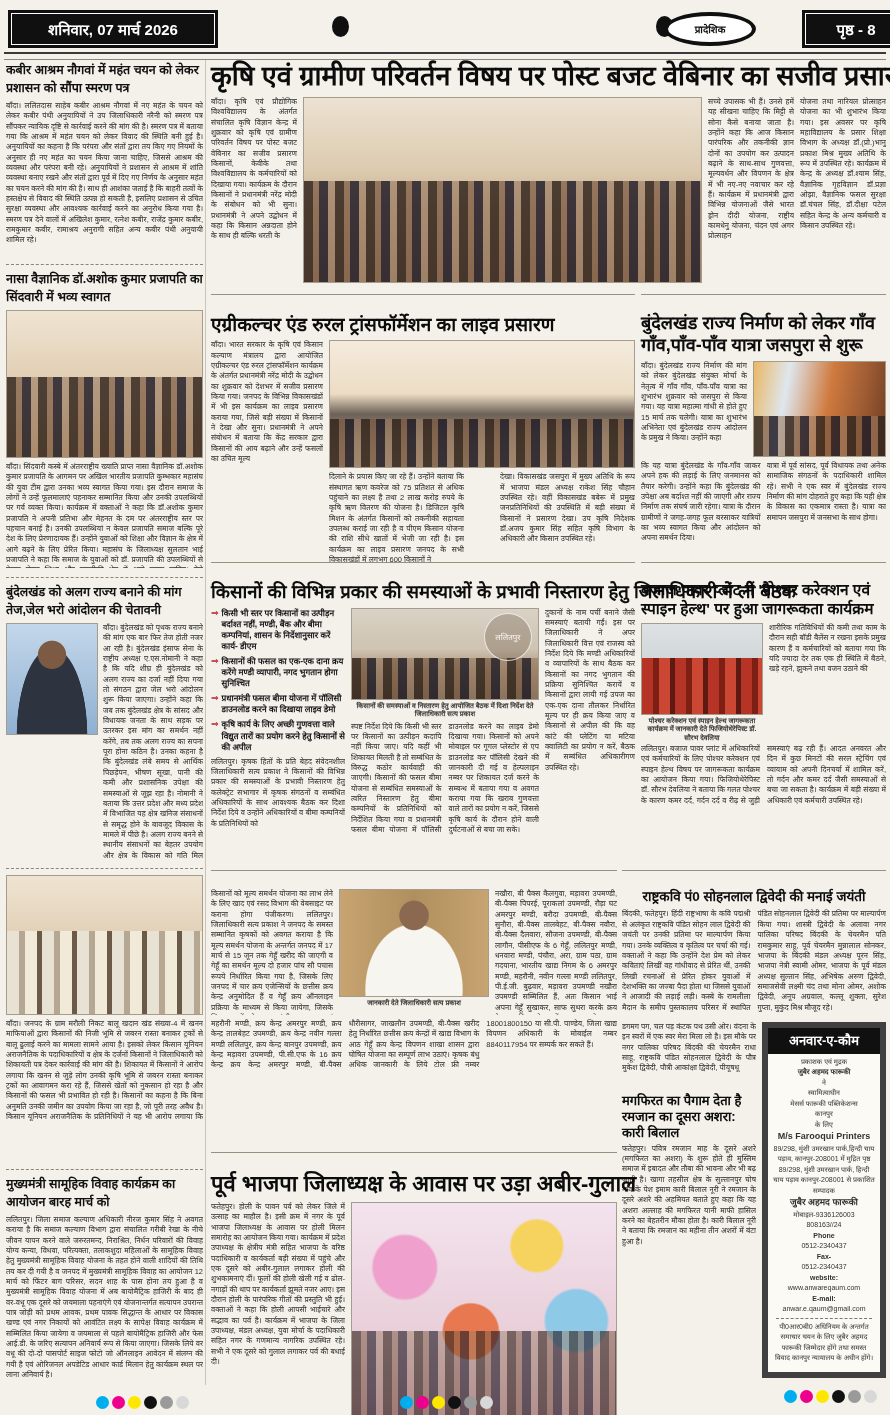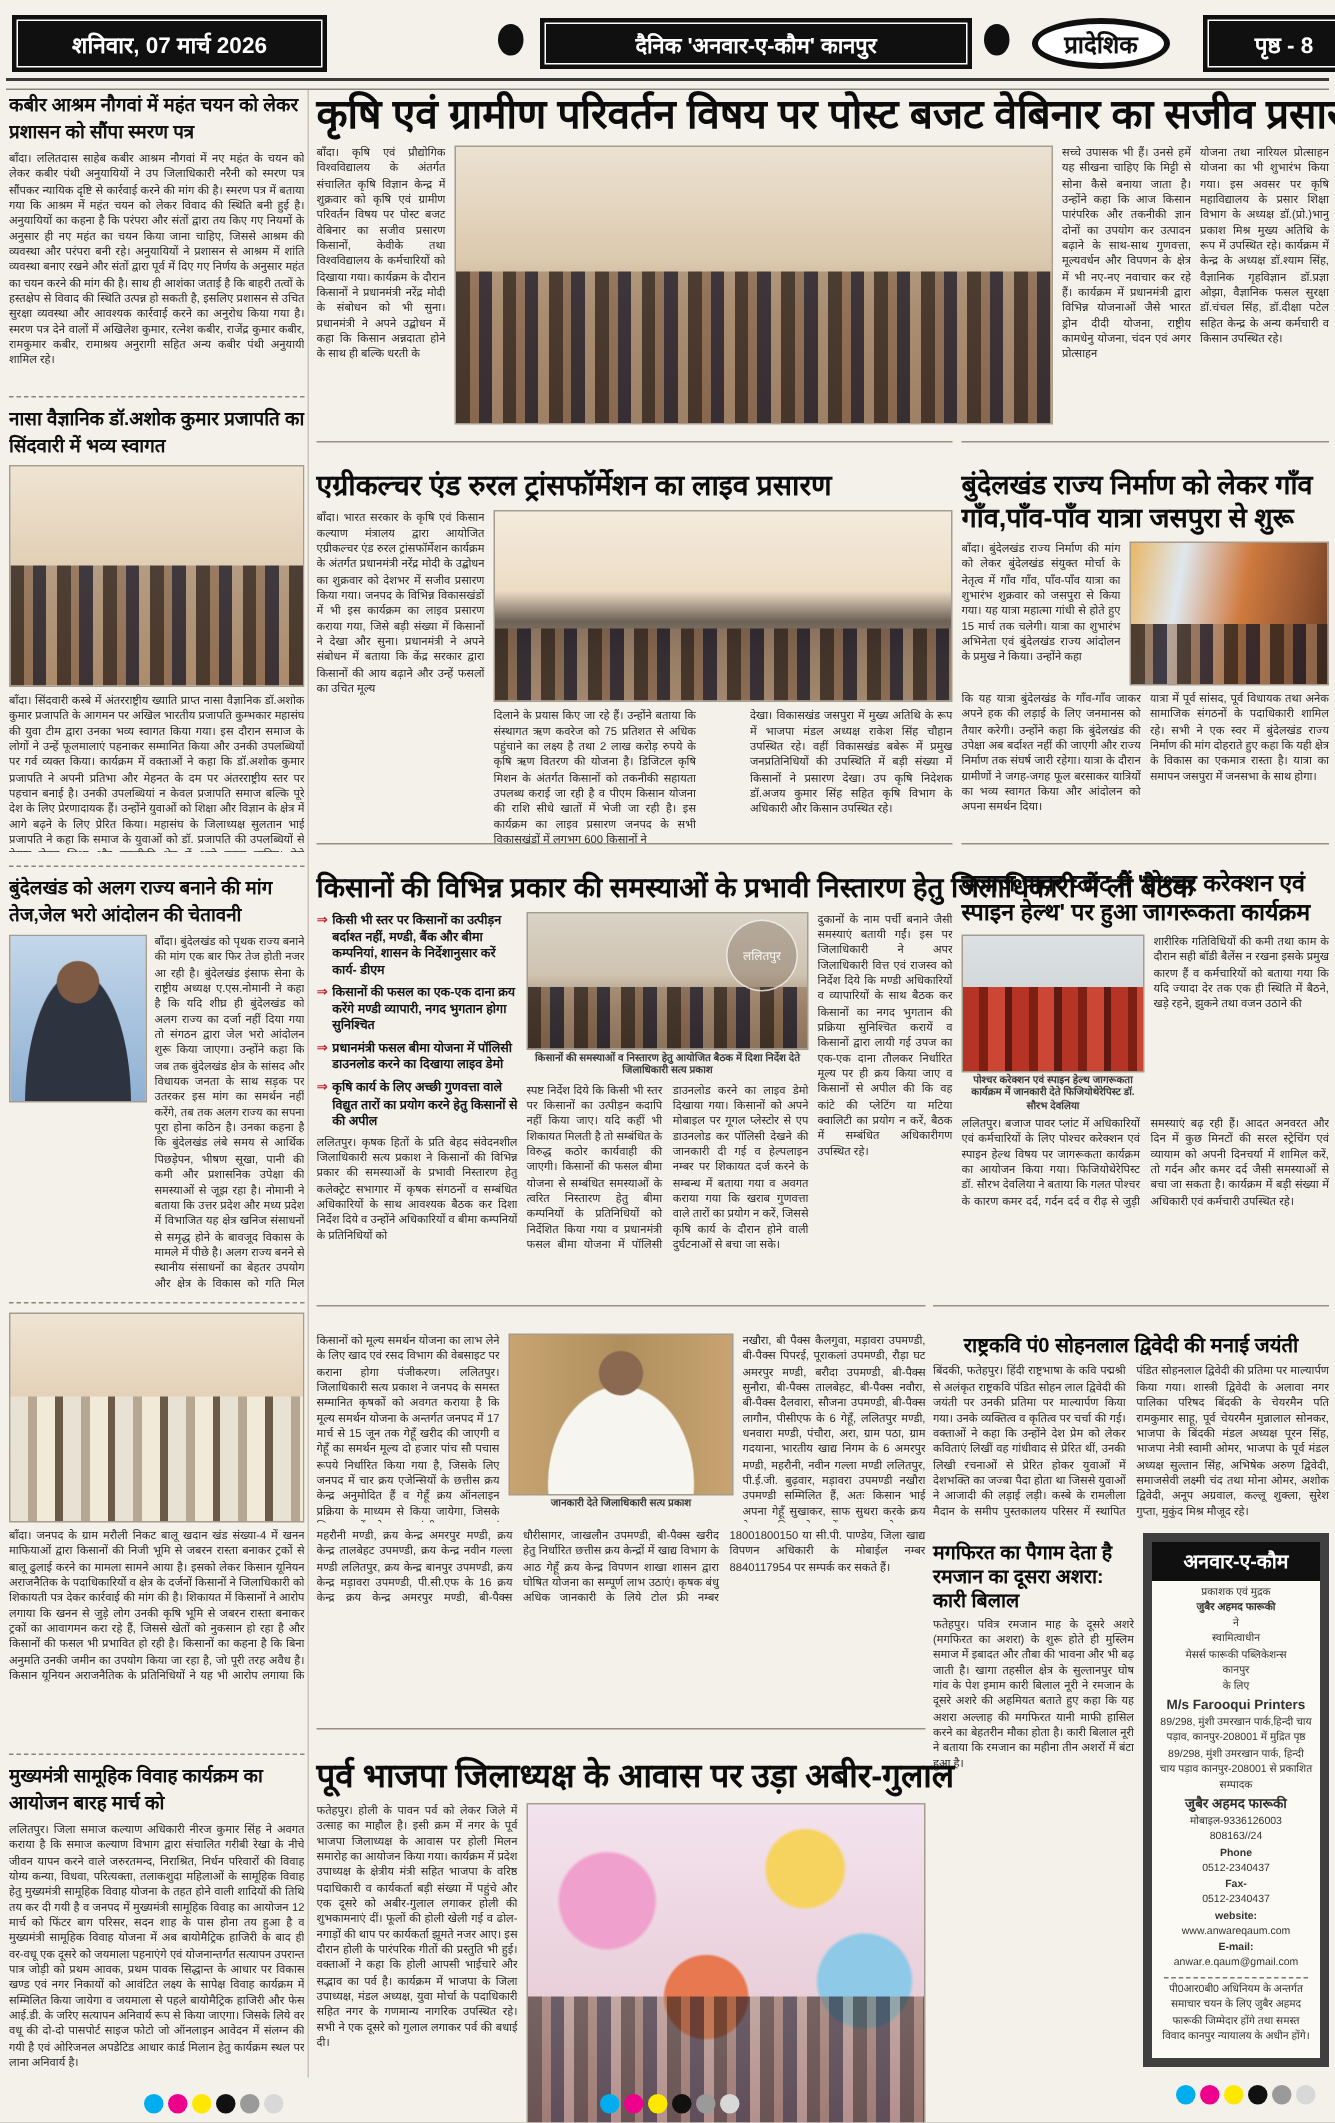--- a/index.html
+++ b/index.html
@@ -65,25 +65,22 @@
 </head>
 <body>
 
 <div class="page">
 
   <div class="hdr">
     <div class="hbox" style="left:4px;top:6px;width:210px;height:38px;">
       <div class="in" style="font-size:15px;">शनिवार, 07 मार्च 2026</div>
     </div>
     <div class="hdot" style="left:328px;"></div>
-    <div class="hbox" style="left:356px;top:8px;width:288px;height:34px;">
-      <div class="in" style="font-size:14.5px;">दैनिक 'अनवार-ए-कौम' कानपुर</div>
-    </div>
     <div class="hdot" style="left:652px;"></div>
-    <div class="hellipse" style="left:684px;top:8px;width:92px;height:34px;font-size:16px;">प्रादेशिक</div>
+    <div class="hellipse" style="left:660px;top:8px;width:92px;height:34px;font-size:10px;">प्रादेशिक</div>
     <div class="hbox" style="left:798px;top:6px;width:108px;height:38px;">
       <div class="in" style="font-size:15px;">पृष्ठ - 8</div>
     </div>
   </div>
   <div class="toprule"></div>
   <div class="vline"></div>
 
   <div class="leftcol">
 
     <div class="lart" style="height:196px;">
@@ -221,20 +218,21 @@
     </div>
     <div class="bt cols3" style="height:70px;margin-top:4px;">महरौनी मण्डी, क्रय केन्द्र अमरपुर मण्डी, क्रय केन्द्र तालबेहट उपमण्डी, क्रय केन्द्र नवीन गल्ला मण्डी ललितपुर, क्रय केन्द्र बानपुर उपमण्डी, क्रय केन्द्र मड़ावरा उपमण्डी, पी.सी.एफ के 16 क्रय केन्द्र क्रय केन्द्र अमरपुर मण्डी, बी-पैक्स धौरीसागर, जाखलौन उपमण्डी, बी-पैक्स खरीद हेतु निर्धारित छत्तीस क्रय केन्द्रों में खाद्य विभाग के आठ गेहूँ क्रय केन्द्र विपणन शाखा शासन द्वारा घोषित योजना का सम्पूर्ण लाभ उठाएं। कृषक बंधु अधिक जानकारी के लिये टोल फ्री नम्बर 18001800150 या सी.पी. पाण्डेय, जिला खाद्य विपणन अधिकारी के मोबाईल नम्बर 8840117954 पर सम्पर्क कर सकते हैं।</div>
   </div>
 
   <div class="art rule-top" style="left:622px;top:870px;width:264px;height:148px;">
     <div class="hl" style="font-size:13.5px;text-align:center;white-space:nowrap;">राष्ट्रकवि पं0 सोहनलाल द्विवेदी की मनाई जयंती</div>
     <div class="bt cols2" style="height:118px;">बिंदकी, फतेहपुर। हिंदी राष्ट्रभाषा के कवि पद्मश्री से अलंकृत राष्ट्रकवि पंडित सोहन लाल द्विवेदी की जयंती पर उनकी प्रतिमा पर माल्यार्पण किया गया। उनके व्यक्तित्व व कृतित्व पर चर्चा की गई। वक्ताओं ने कहा कि उन्होंने देश प्रेम को लेकर कविताएं लिखीं वह गांधीवाद से प्रेरित थीं, उनकी लिखी रचनाओं से प्रेरित होकर युवाओं में देशभक्ति का जज्बा पैदा होता था जिससे युवाओं ने आजादी की लड़ाई लड़ी। कस्बे के रामलीला मैदान के समीप पुस्तकालय परिसर में स्थापित पंडित सोहनलाल द्विवेदी की प्रतिमा पर माल्यार्पण किया गया। शास्त्री द्विवेदी के अलावा नगर पालिका परिषद बिंदकी के चेयरमैन पति रामकुमार साहू, पूर्व चेयरमैन मुन्नालाल सोनकर, भाजपा के बिंदकी मंडल अध्यक्ष पूरन सिंह, भाजपा नेत्री स्वामी ओमर, भाजपा के पूर्व मंडल अध्यक्ष सुल्तान सिंह, अभिषेक अरुण द्विवेदी, समाजसेवी लक्ष्मी चंद तथा मोना ओमर, अशोक द्विवेदी, अनूप अग्रवाल, कल्लू शुक्ला, सुरेश गुप्ता, मुकुंद मिश्र मौजूद रहे।</div>
   </div>
 
   <div class="art" style="left:622px;top:1022px;width:134px;height:390px;">
+    <div class="bt" style="height:66px;">डगमग पग, चल पड़ कंटक पथ उसी ओर। वंदना के इन स्वरों में एक स्वर मेरा मिला लो है। इस मौके पर नगर पालिका परिषद बिंदकी की चेयरमैन राधा साहू, राष्ट्रकवि पंडित सोहनलाल द्विवेदी के पौत्र मुकेश द्विवेदी, पौत्री आकांक्षा द्विवेदी, पीयूषधू</div>
     <div class="hl" style="font-size:13px;margin:5px 0 3px 0;">मगफिरत का पैगाम देता है रमजान का दूसरा अशरा: कारी बिलाल</div>
     <div class="bt" style="height:248px;">फतेहपुर। पवित्र रमजान माह के दूसरे अशरे (मगफिरत का अशरा) के शुरू होते ही मुस्लिम समाज में इबादत और तौबा की भावना और भी बढ़ जाती है। खागा तहसील क्षेत्र के सुल्तानपुर घोष गांव के पेश इमाम कारी बिलाल नूरी ने रमजान के दूसरे अशरे की अहमियत बताते हुए कहा कि यह अशरा अल्लाह की मगफिरत यानी माफी हासिल करने का बेहतरीन मौका होता है। कारी बिलाल नूरी ने बताया कि रमजान का महीना तीन अशरों में बंटा हुआ है।</div>
   </div>
 
   <div class="art rule-top" style="left:211px;top:1152px;width:406px;height:258px;">
     <div class="hl" style="font-size:22px;text-align:center;white-space:nowrap;">पूर्व भाजपा जिलाध्यक्ष के आवास पर उड़ा अबीर-गुलाल</div>
     <div class="row" style="height:216px;">
       <div class="bt" style="width:134px;flex:0 0 auto;">फतेहपुर। होली के पावन पर्व को लेकर जिले में उत्साह का माहौल है। इसी क्रम में नगर के पूर्व भाजपा जिलाध्यक्ष के आवास पर होली मिलन समारोह का आयोजन किया गया। कार्यक्रम में प्रदेश उपाध्यक्ष के क्षेत्रीय मंत्री सहित भाजपा के वरिष्ठ पदाधिकारी व कार्यकर्ता बड़ी संख्या में पहुंचे और एक दूसरे को अबीर-गुलाल लगाकर होली की शुभकामनाएं दीं। फूलों की होली खेली गई व ढोल-नगाड़ों की थाप पर कार्यकर्ता झूमते नजर आए। इस दौरान होली के पारंपरिक गीतों की प्रस्तुति भी हुई। वक्ताओं ने कहा कि होली आपसी भाईचारे और सद्भाव का पर्व है। कार्यक्रम में भाजपा के जिला उपाध्यक्ष, मंडल अध्यक्ष, युवा मोर्चा के पदाधिकारी सहित नगर के गणमान्य नागरिक उपस्थित रहे। सभी ने एक दूसरे को गुलाल लगाकर पर्व की बधाई दी।</div>
       <div class="photo photo-holi" style="flex:1;">
         <div class="people" style="height:40%;opacity:.75;"></div>

